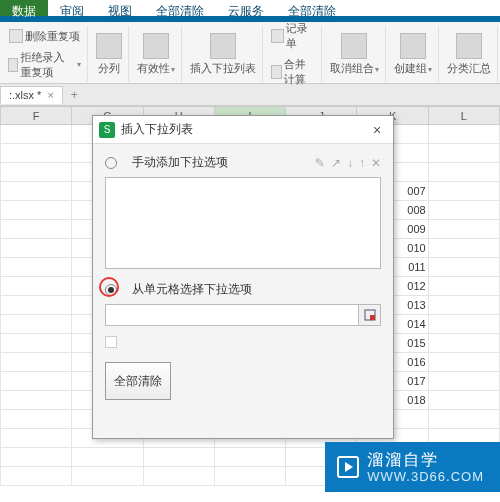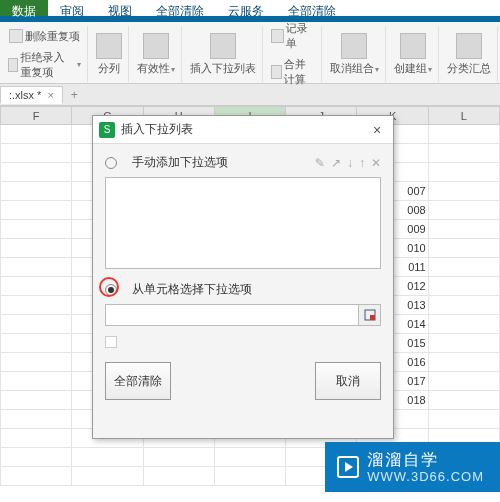--- a/index.html
+++ b/index.html
@@ -357,21 +357,20 @@
       </div>
     </div>
 
     <div class="chk-row">
       <span class="chk"></span>
     </div>
 
     <div class="dlg-btns">
       <button class="btn">全部清除</button>
       <span class="spacer"></span>
-      <button class="btn">取消</button>
     </div>
   </div>
 </div>
 
 <div class="watermark">
   <div class="wm-play"></div>
   <div>
     <span>溜溜自学</span>
     <span class="wm-sub">WWW.3D66.COM</span>
   </div>

